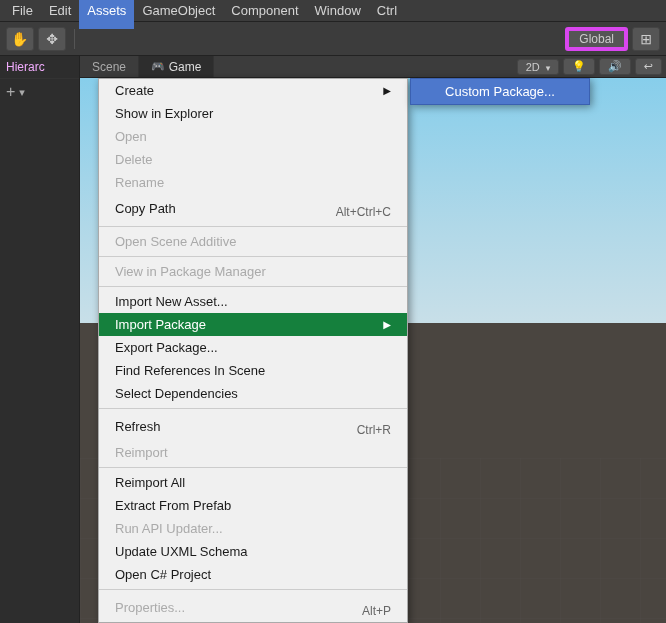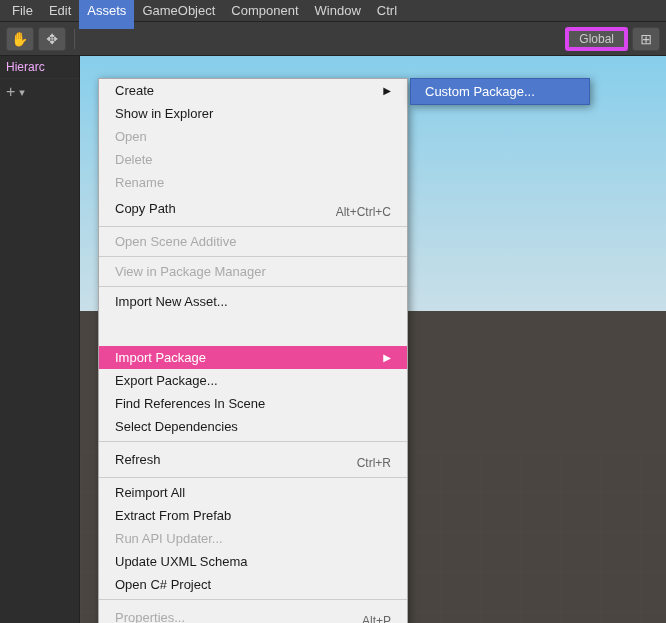--- a/index.html
+++ b/index.html
@@ -229,23 +229,22 @@
       justify-content: space-between;
       font-size: 13px;
       position: relative;
       white-space: nowrap;
     }
     .menu-item.disabled {
       color: #aaa;
       cursor: default;
     }
     .menu-item.highlighted {
-      background: #ec4899;
+      background: #15803d;
       color: #fff;
-      margin-top: 33px;
     }
     .menu-item .shortcut {
       color: #666;
       font-size: 12px;
       margin-left: 40px;
       margin-top: 7px;
     }
     .menu-item .arrow {
       font-size: 10px;
       margin-left: 8px;
@@ -259,20 +258,21 @@
     
     .import-submenu {
       position: absolute;
       top: 22px;
       left: 398px;
       background: #4d78cc;
       border: 1px solid #3a60b0;
       min-width: 180px;
       box-shadow: 2px 2px 8px rgba(0,0,0,0.4);
       pointer-events: all;
+      text-align: center;
     }
     .submenu-item {
       padding: 5px 14px;
       color: #fff;
       cursor: pointer;
       font-size: 13px;
       white-space: nowrap;
     }
   </style>
 </head>
@@ -307,20 +307,38 @@
     </div>
     <div class="sidebar-content">
       <div class="sidebar-item-row">
         <span style="font-size:16px;color:#aaa;">+</span>
         <span style="color:#aaa;font-size:11px;">▾</span>
       </div>
     </div>
   </div>
 
   <div class="game-area">
+    <div class="game-tab-bar">
+      <div class="game-tab">
+        <span>Scene</span>
+      </div>
+      <div class="game-tab active">
+        <span style="font-size:11px;margin-right:4px;">🎮</span>
+        <span>Game</span>
+      </div>
+      <div class="game-tab-controls">
+        <div class="game-ctrl-btn">
+          <span>2D</span>
+          <span style="font-size:9px;margin-left:3px;">▾</span>
+        </div>
+        <div class="game-ctrl-btn">💡</div>
+        <div class="game-ctrl-btn">🔊</div>
+        <div class="game-ctrl-btn">↩</div>
+      </div>
+    </div>
     <div class="game-viewport">
       <div class="sky-gradient"></div>
       <div class="ground-area">
         <svg class="grid-overlay" width="100%" height="100%">
           <defs>
             <pattern id="grid" width="40" height="40" patternUnits="userSpaceOnUse">
               <path d="M 40 0 L 0 0 0 40" fill="none" stroke="#666" stroke-width="0.5"></path>
             </pattern>
           </defs>
           <rect width="100%" height="100%" fill="url(#grid)"></rect>
@@ -394,20 +412,23 @@
         <span>Select Dependencies</span>
       </div>
 
       <div class="menu-separator"></div>
 
       <div class="menu-item">
         <span>Refresh</span>
         <span class="shortcut">Ctrl+R</span>
       </div>
 
+      <div class="menu-item disabled">
+        <span>Reimport</span>
+      </div>
 
       <div class="menu-separator"></div>
 
       <div class="menu-item">
         <span>Reimport All</span>
       </div>
 
       <div class="menu-item">
         <span>Extract From Prefab</span>
       </div>

